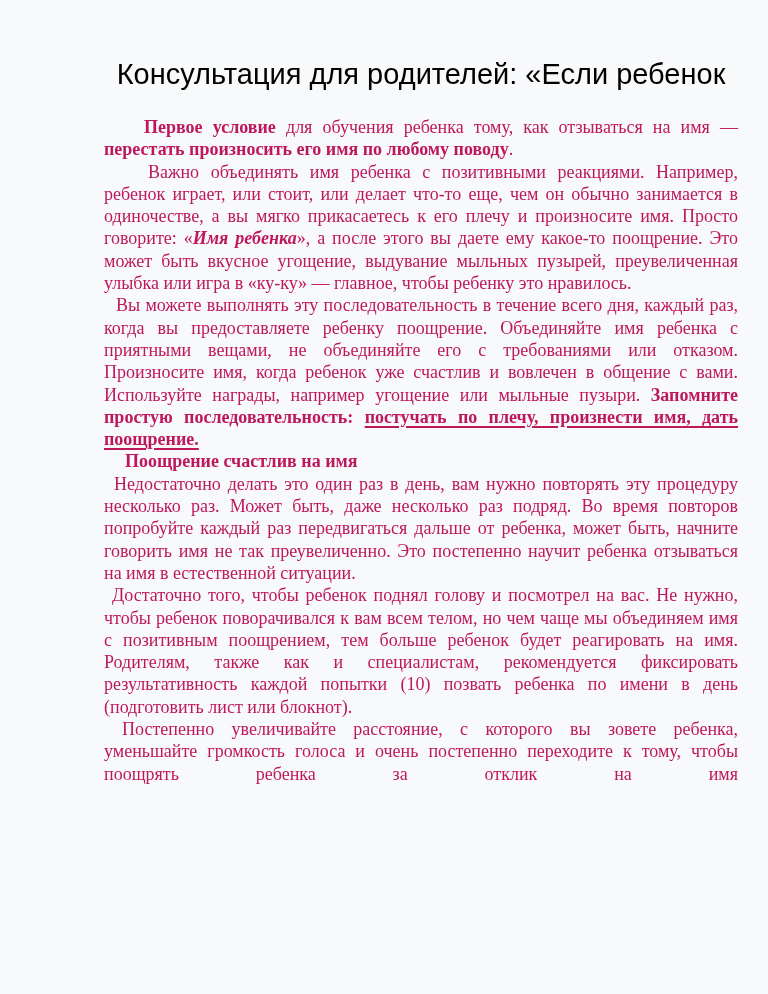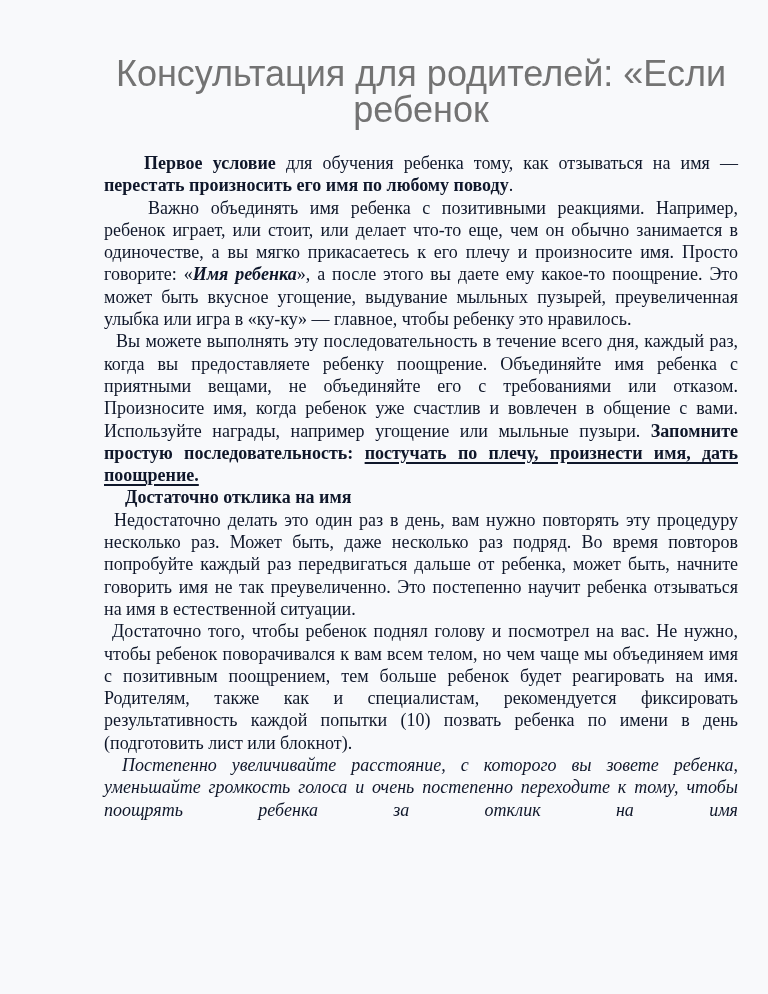--- a/index.html
+++ b/index.html
@@ -15,56 +15,55 @@
   .page {
     box-sizing: border-box;
     width: 768px;
     height: 994px;
     padding: 56px 30px 0 104px;
     background: #f8f9fb;
   }
   .title {
     font-family: "Liberation Sans", sans-serif;
     font-weight: 400;
-    font-size: 36px;
+    font-size: 29px;
     line-height: 36px;
-    color: #737373;
+    color: #000000;
     text-align: center;
     margin: 0 0 24px 0;
   }
   .doc {
     font-family: "Liberation Serif", serif;
     font-size: 18px;
     line-height: 22.3px;
-    color: #0f172a;
+    color: #be185d;
     text-align: justify;
   }
   .doc p.para {
     margin: 0;
     padding: 0;
   }
   .doc p.cont {
     text-align-last: justify;
-    font-style: italic;
   }
   .doc span[data-underline="true"] {
     text-decoration: underline;
     text-decoration-thickness: 1.5px;
     text-underline-offset: 2.5px;
   }
 </style>
 </head>
 <body>
 
 <div class="page">
   <div class="title">
     <div>Консультация для родителей: «Если ребенок</div>
   </div>
   <div class="doc">
       <p class="para" style="text-indent: 40px;"><span style="font-weight: bold;">Первое условие</span><span> для обучения ребенка тому, как отзываться на имя — </span><span style="font-weight: bold;">перестать произносить его имя по любому поводу</span><span>.</span></p>
       <p class="para" style="text-indent: 44px;"><span>Важно объединять имя ребенка с позитивными реакциями. Например, ребенок играет, или стоит, или делает что-то еще, чем он обычно занимается в одиночестве, а вы мягко прикасаетесь к его плечу и произносите имя. Просто говорите: «</span><span style="font-weight: bold; font-style: italic;">Имя ребенка</span><span>», а после этого вы даете ему какое-то поощрение. Это может быть вкусное угощение, выдувание мыльных пузырей, преувеличенная улыбка или игра в «ку-ку» — главное, чтобы ребенку это нравилось.</span></p>
       <p class="para" style="text-indent: 12px;"><span>Вы можете выполнять эту последовательность в течение всего дня, каждый раз, когда вы предоставляете ребенку поощрение. Объединяйте имя ребенка с приятными вещами, не объединяйте его с требованиями или отказом. Произносите имя, когда ребенок уже счастлив и вовлечен в общение с вами. Используйте награды, например угощение или мыльные пузыри. </span><span style="font-weight: bold;">Запомните простую последовательность: </span><span data-underline="true" style="font-weight: bold;">постучать по плечу, произнести имя, дать поощрение.</span></p>
-      <p class="para" style="text-indent: 21px;"><span style="font-weight: bold;">Достаточно отклика на имя</span></p>
+      <p class="para" style="text-indent: 21px;"><span style="font-weight: bold;">Поощрение счастлив на имя</span></p>
       <p class="para" style="text-indent: 10px;"><span>Недостаточно делать это один раз в день, вам нужно повторять эту процедуру несколько раз. Может быть, даже несколько раз подряд. Во время повторов попробуйте каждый раз передвигаться дальше от ребенка, может быть, начните говорить имя не так преувеличенно. Это постепенно научит ребенка отзываться на имя в естественной ситуации.</span></p>
       <p class="para" style="text-indent: 8px;"><span>Достаточно того, чтобы ребенок поднял голову и посмотрел на вас. Не нужно, чтобы ребенок поворачивался к вам всем телом, но чем чаще мы объединяем имя с позитивным поощрением, тем больше ребенок будет реагировать на имя. Родителям, также как и специалистам, рекомендуется фиксировать результативность каждой попытки (10) позвать ребенка по имени в день (подготовить лист или блокнот).</span></p>
       <p class="para cont" style="text-indent: 18px;"><span>Постепенно увеличивайте расстояние, с которого вы зовете ребенка, уменьшайте громкость голоса и очень постепенно переходите к тому, чтобы поощрять ребенка за отклик на имя</span></p>
     </div>
 </div>
 
 </body></html>

